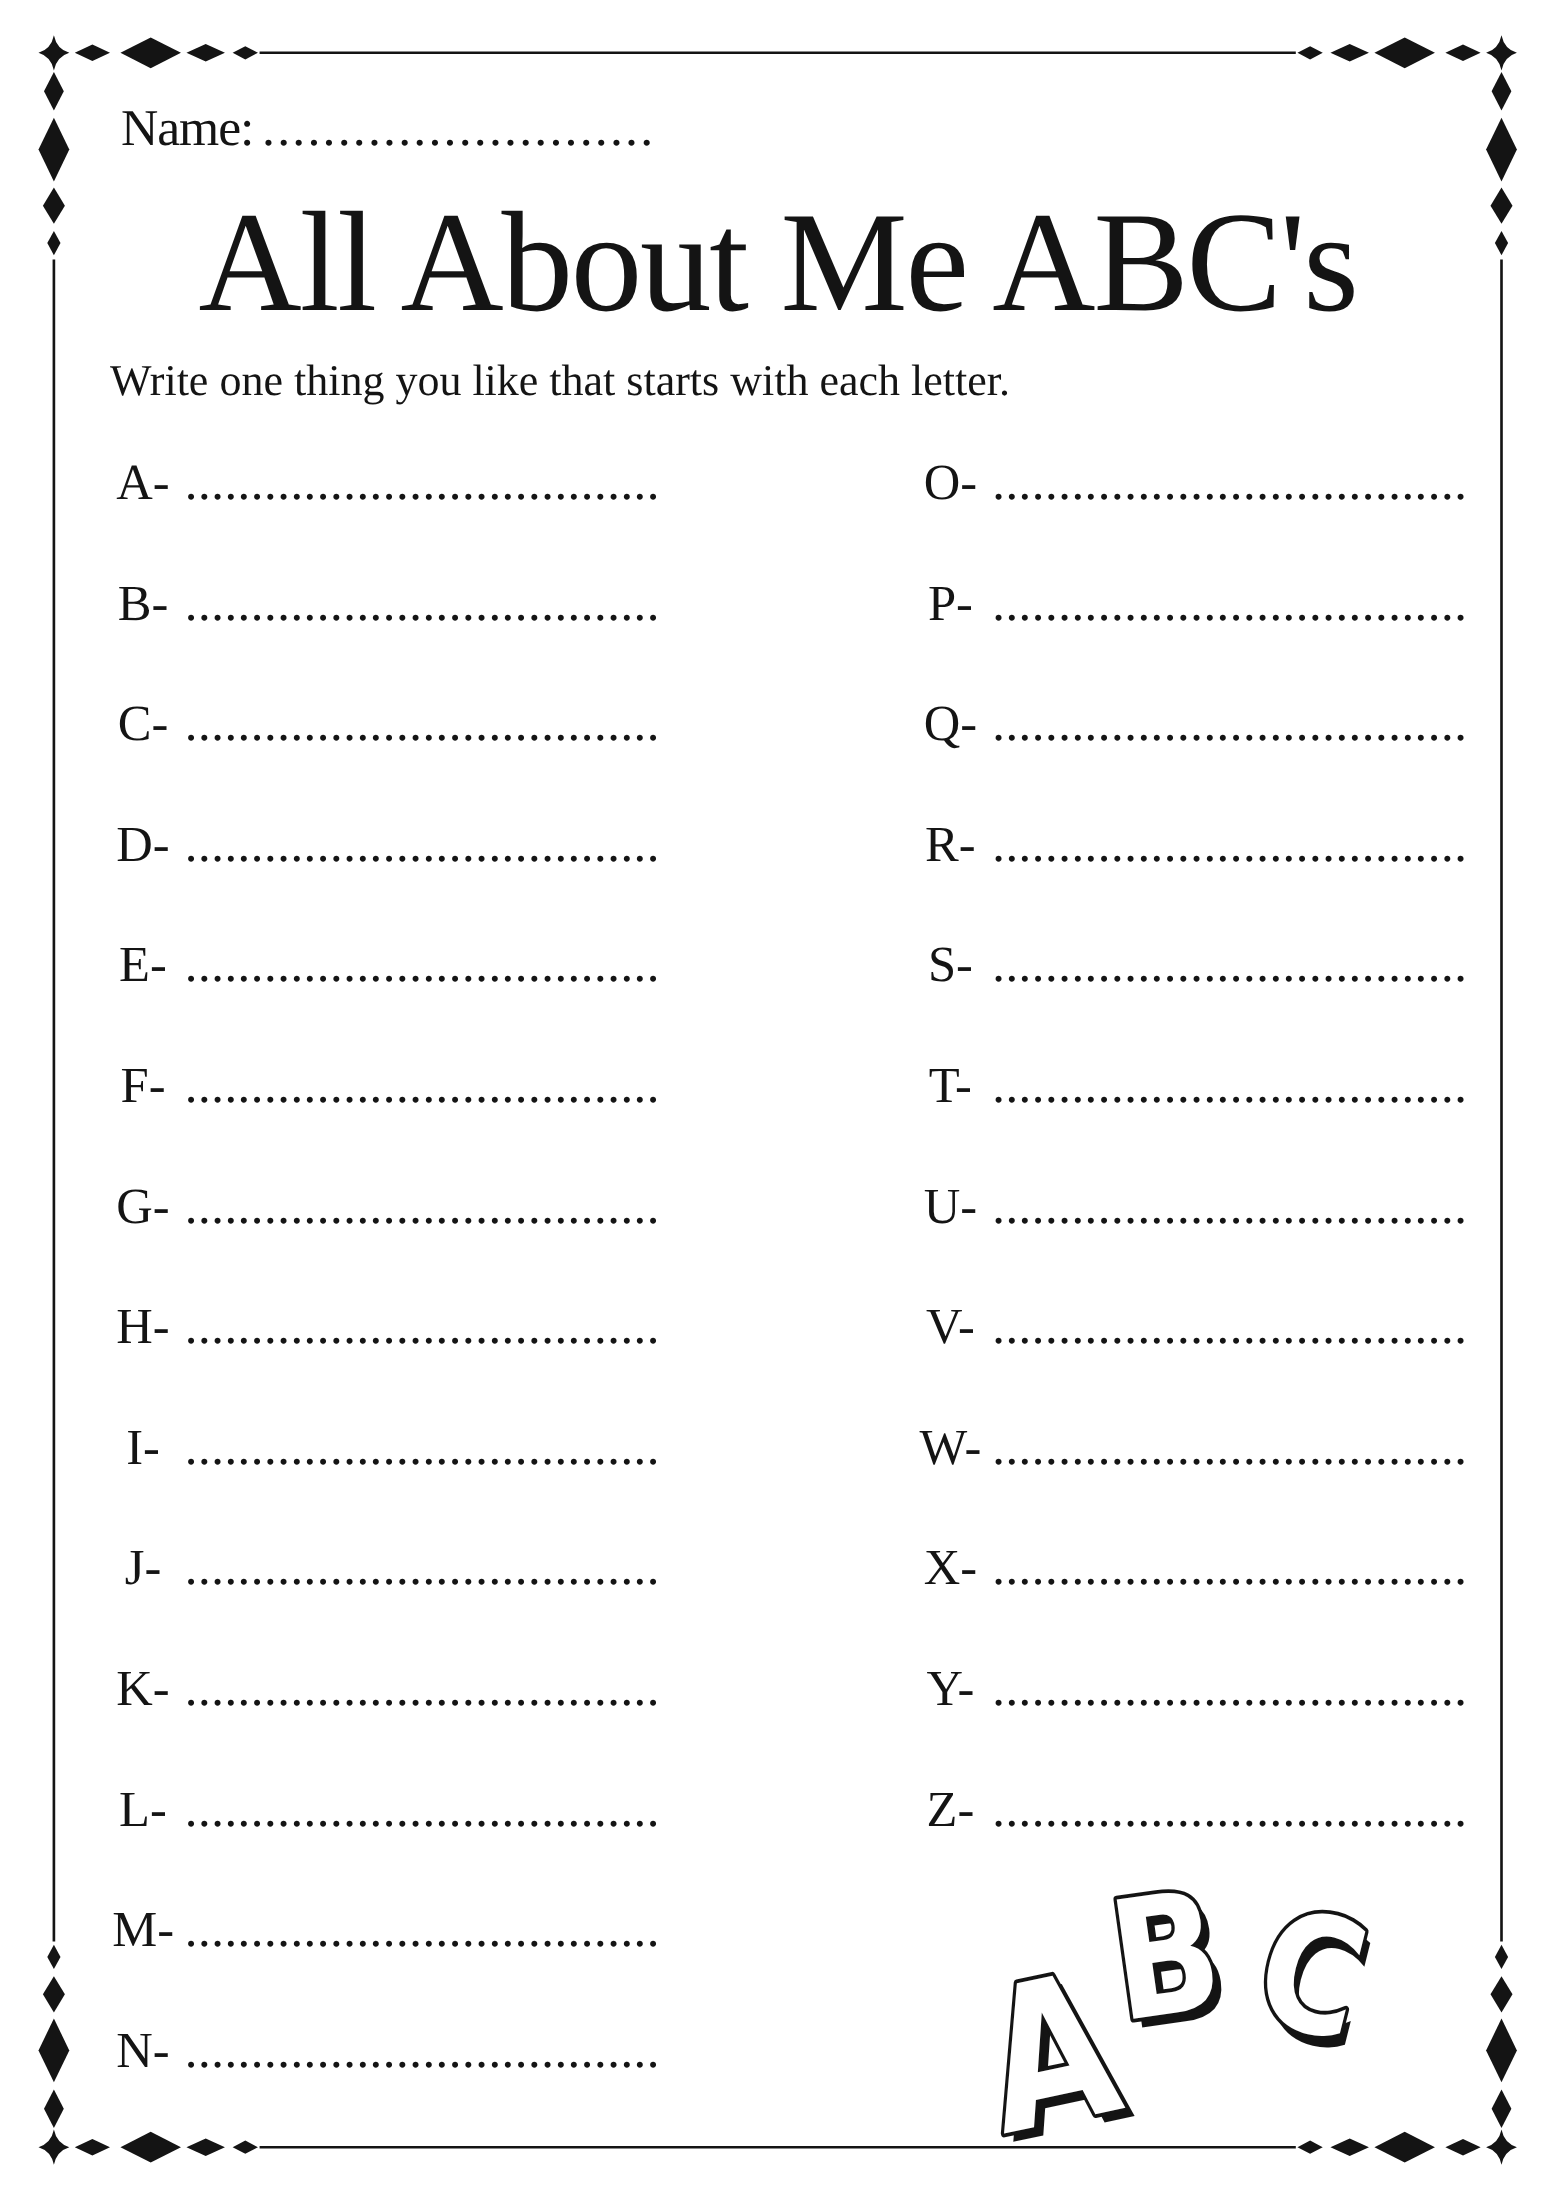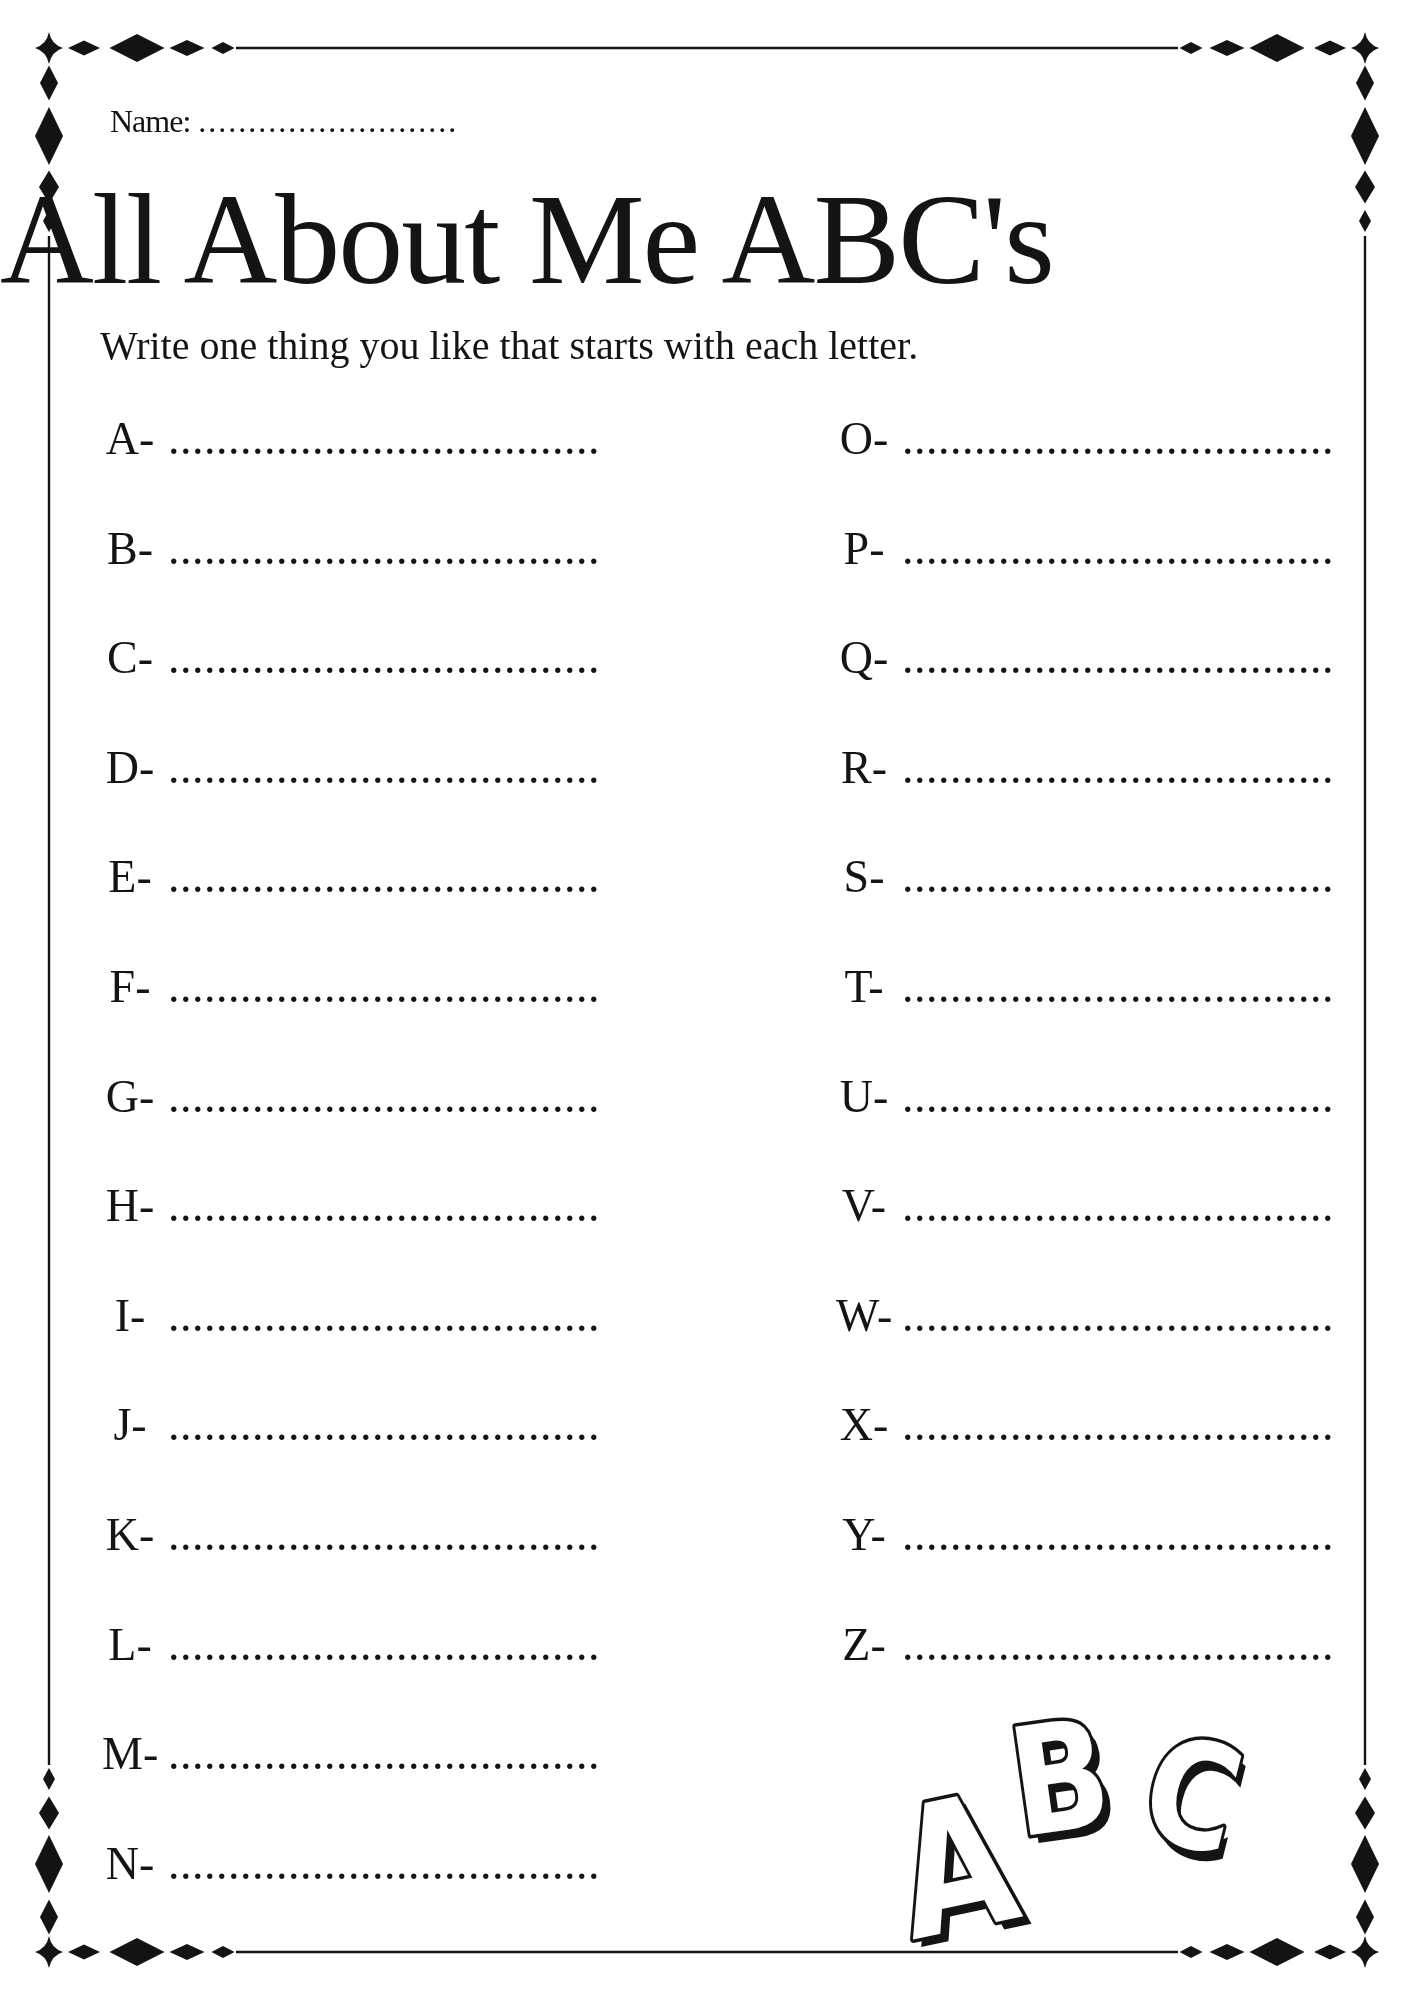--- a/index.html
+++ b/index.html
@@ -3,26 +3,26 @@
 <meta charset="utf-8">
 <style>
   :root { --ink:#141414; --paper:#ffffff; }
   html,body { margin:0; padding:0; background:#e8e8e8; }
   .page {
     position:relative; width:1414px; height:2000px;
     margin:0 auto; background:var(--paper); overflow:hidden;
     font-family:"Liberation Serif", serif; color:var(--ink);
   }
   .border-svg { position:absolute; inset:0; width:1414px; height:2000px; color:var(--ink); }
-  .field-row { position:absolute; top:105px; font-size:32px; line-height:1; white-space:nowrap; }
+  .field-row { position:absolute; top:94px; font-size:47px; line-height:1; white-space:nowrap; }
   .field-row .label { letter-spacing:-1px; }
   .field-row .dots { margin-left:8px; letter-spacing:2px; }
   .page-title {
     position:absolute; top:174px; left:0; width:1414px;
-    text-align:left; font-size:130px; line-height:1; letter-spacing:-2px; white-space:nowrap;
+    text-align:center; font-size:130px; line-height:1; letter-spacing:-2px; white-space:nowrap;
   }
   .instruction { position:absolute; top:326px; left:100px; font-size:40px; line-height:1; white-space:nowrap;text-align:right; }
   .letter-row { position:absolute; font-size:46px; line-height:1; white-space:nowrap; }
   .letter-row .letter { display:inline-block; width:56px; text-align:center; }
   .letter-row .dots { margin-left:10px; letter-spacing:0.5px; }
   .abc-art { position:absolute; left:880px; top:1690px; width:390px; height:300px; color:var(--ink); }
   .abc-art text { font-family:"DejaVu Sans", sans-serif; font-weight:bold; text-anchor:middle; }
   .abc-art .depth { fill:var(--ink); }
   .abc-art .face  { fill:#ffffff; stroke:var(--ink); stroke-width:7; stroke-linejoin:round; paint-order:stroke fill; }
 </style>

